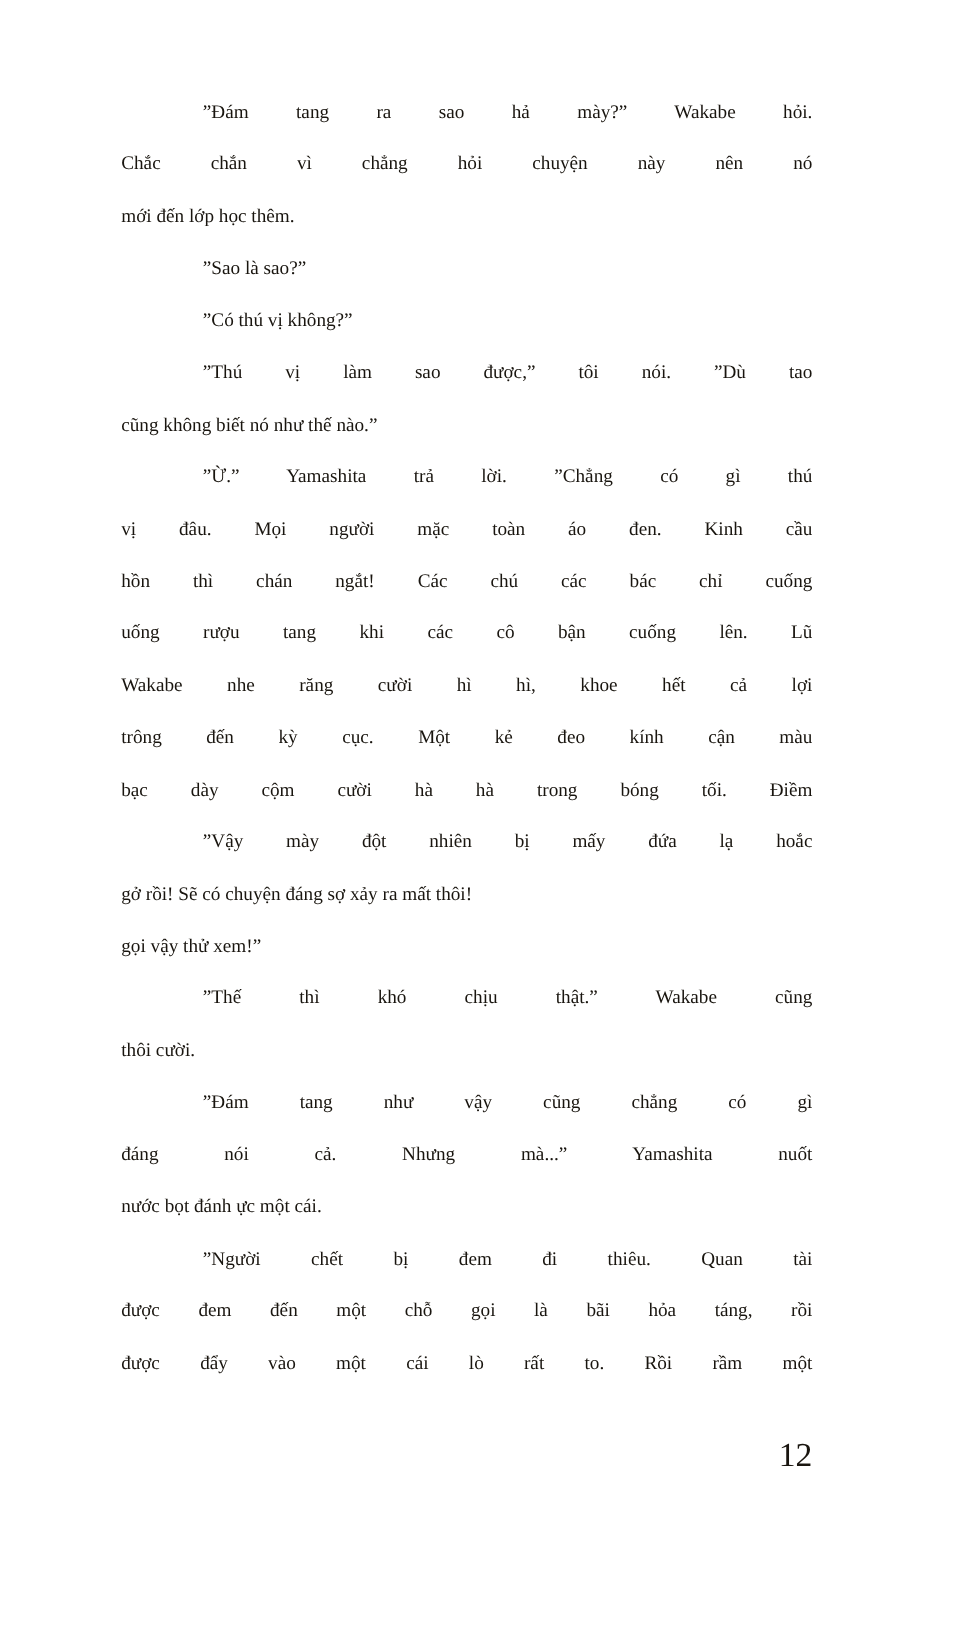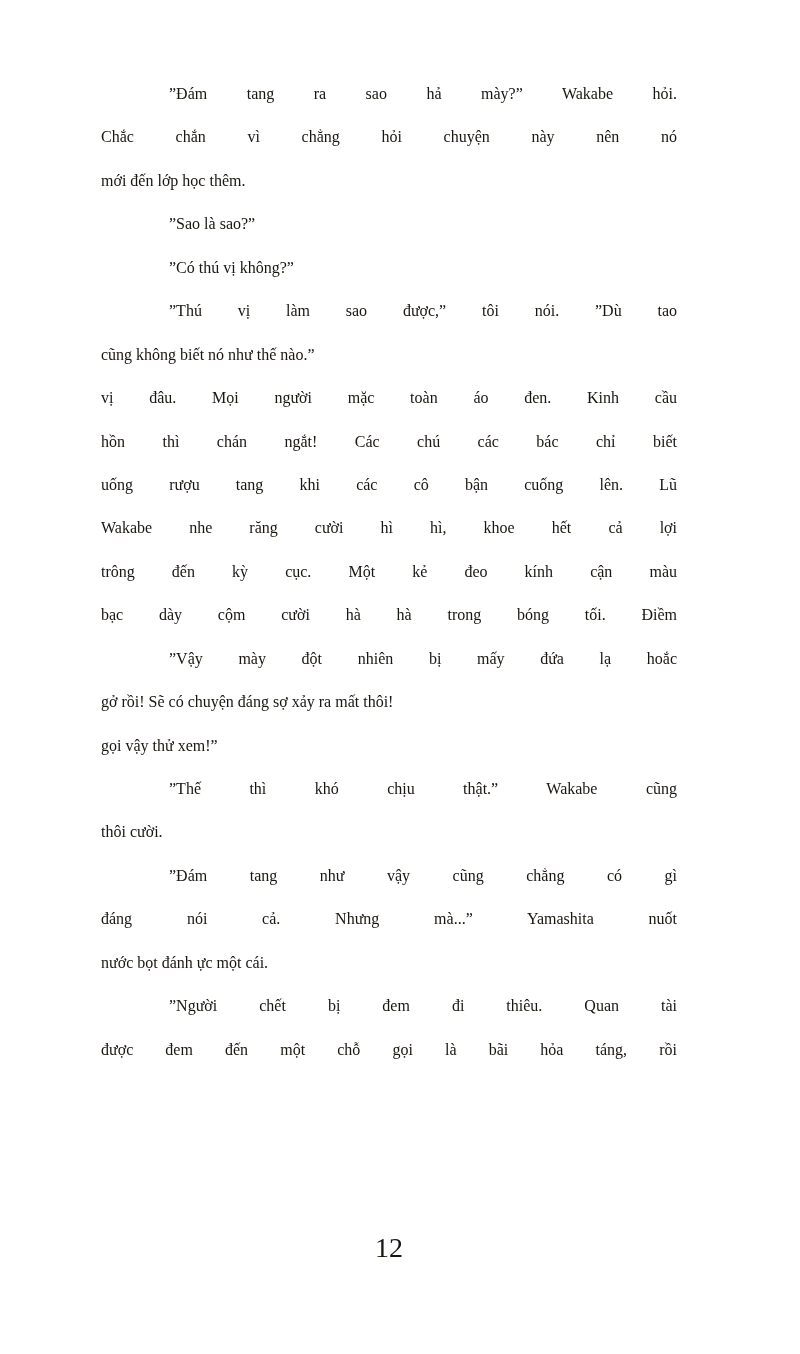--- a/index.html
+++ b/index.html
@@ -33,49 +33,51 @@
     text-align: right;
     text-align-last: left;
     -moz-text-align-last: left;
   }
   .line.indent {
     text-indent: 68px;
   }
   .page-number {
     position: absolute;
     left: 101px;
-    top: 1226px;
+    top: 1192px;
     width: 576px;
-    text-align: center;
+    text-align: right;
     font-size: 28px;
     line-height: 43px;
   }
 </style>
 </head>
 <body>
 
 <div class="text-block">
   <div class="line indent">”Đám tang ra sao hả mày?” Wakabe hỏi.</div>
   <div class="line">Chắc chắn vì chẳng hỏi chuyện này nên nó</div>
   <div class="line endp">mới đến lớp học thêm.</div>
   <div class="line indent endp">”Sao là sao?”</div>
   <div class="line indent endp">”Có thú vị không?”</div>
   <div class="line indent">”Thú vị làm sao được,” tôi nói. ”Dù tao</div>
   <div class="line endp">cũng không biết nó như thế nào.”</div>
+  <div class="line indent">”Ừ.” Yamashita trả lời. ”Chẳng có gì thú</div>
   <div class="line">vị đâu. Mọi người mặc toàn áo đen. Kinh cầu</div>
-  <div class="line">hồn thì chán ngắt! Các chú các bác chỉ biết</div>
+  <div class="line">hồn thì chán ngắt! Các chú các bác chỉ cuống</div>
   <div class="line">uống rượu tang khi các cô bận cuống lên. Lũ</div>
   <div class="line">Wakabe nhe răng cười hì hì, khoe hết cả lợi</div>
   <div class="line">trông đến kỳ cục. Một kẻ đeo kính cận màu</div>
   <div class="line">bạc dày cộm cười hà hà trong bóng tối. Điềm</div>
   <div class="line indent">”Vậy mày đột nhiên bị mấy đứa lạ hoắc</div>
   <div class="line endp">gở rồi! Sẽ có chuyện đáng sợ xảy ra mất thôi!</div>
   <div class="line endp">gọi vậy thử xem!”</div>
   <div class="line indent">”Thế thì khó chịu thật.” Wakabe cũng</div>
   <div class="line endp">thôi cười.</div>
   <div class="line indent">”Đám tang như vậy cũng chẳng có gì</div>
   <div class="line">đáng nói cả. Nhưng mà...” Yamashita nuốt</div>
   <div class="line endp">nước bọt đánh ực một cái.</div>
   <div class="line indent">”Người chết bị đem đi thiêu. Quan tài</div>
   <div class="line">được đem đến một chỗ gọi là bãi hỏa táng, rồi</div>
+  <div class="line">được đẩy vào một cái lò rất to. Rồi rầm một</div>
 </div>
 
 <div class="page-number">12</div>
 
 </body></html>

